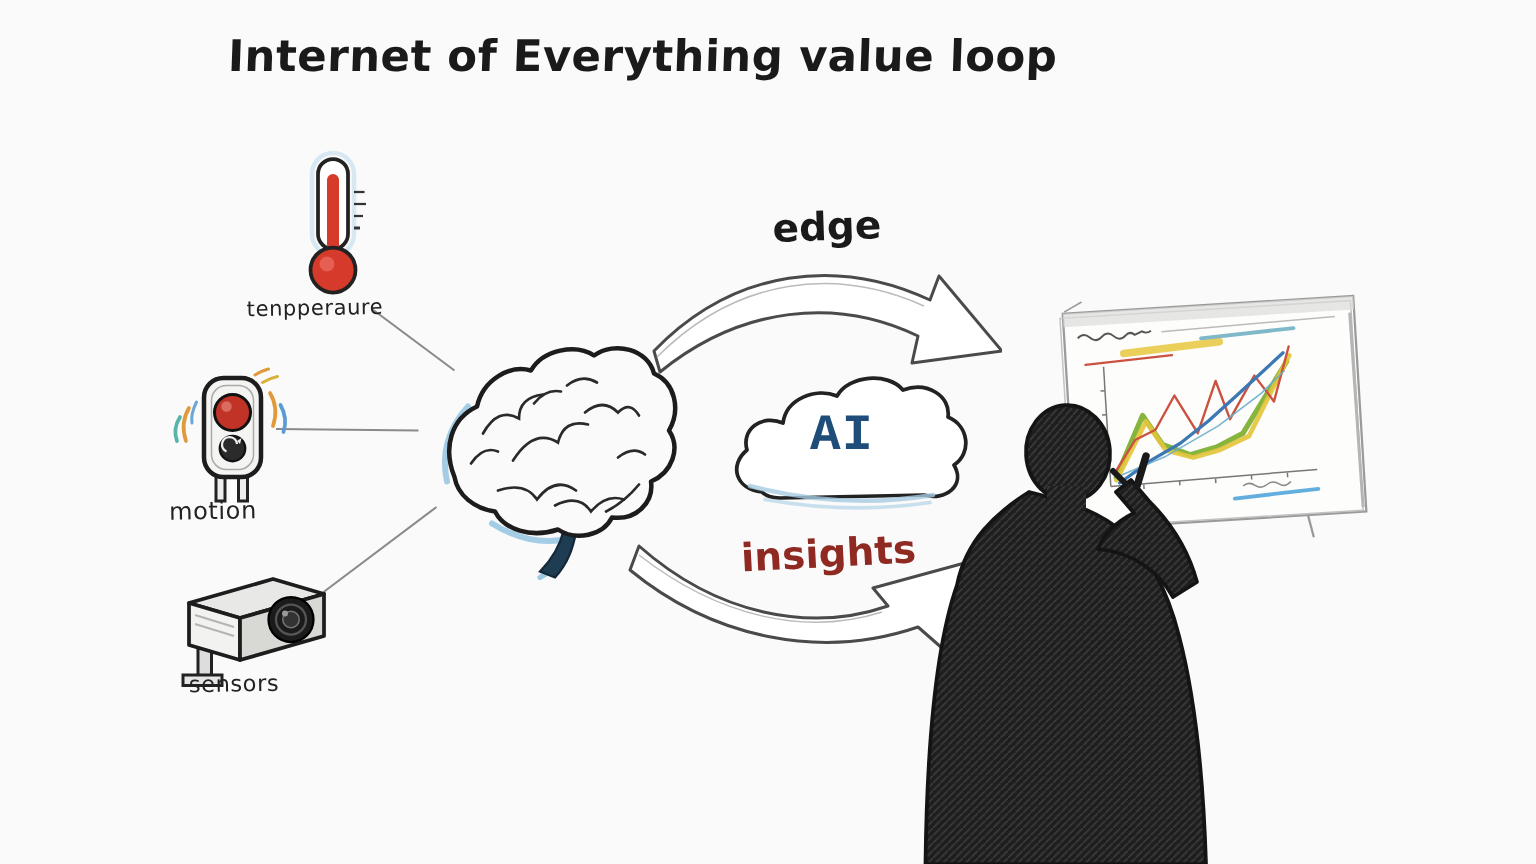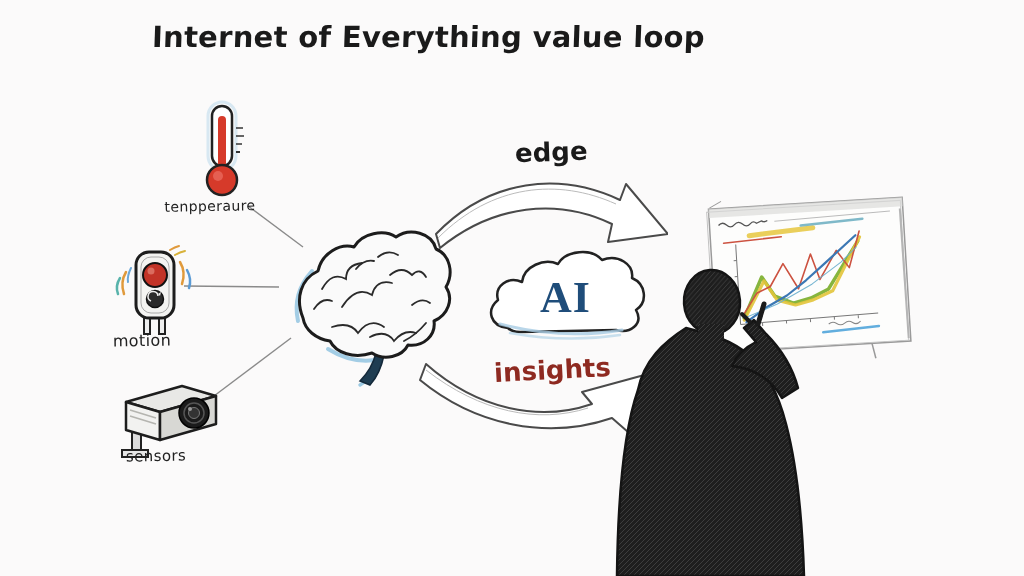--- a/index.html
+++ b/index.html
@@ -26,22 +26,22 @@
   .node-label{
     font-size:15px;font-weight:500;letter-spacing:.4px;text-align:center;
     color:#222;transform:rotate(-1deg);
   }
   .lbl-temperature{left:162px;top:198px;width:96px;font-size:14px;}
   .lbl-motion{left:106px;top:331px;width:72px;font-size:16px;}
   .lbl-sensors{left:118px;top:447px;width:76px;font-size:15px;}
   .lbl-edge{left:515px;top:137px;font-size:26px;font-weight:600;transform:rotate(-2deg);}
   .lbl-insights{left:494px;top:355px;font-size:26px;font-weight:600;color:var(--insights-red);transform:rotate(-3deg);}
   .lbl-ai{
-    left:540px;top:272px;font-size:44px;font-weight:bold;
-    font-family:Liberation Serif, serif;color:var(--ai-navy);letter-spacing:1px;
+    left:540px;top:272px;font-size:34px;font-weight:bold;
+    font-family:Liberation Mono, monospace;color:var(--ai-navy);letter-spacing:1px;
   }
   .whiteboard-wrap{left:708px;top:194px;width:206px;height:172px;transform:rotate(-3.5deg);}
   .person-wrap{left:612px;top:262px;width:205px;height:314px;}
   svg{display:block;}
 </style>
 </head>
 <body>
 
 <div class="stage">
 

